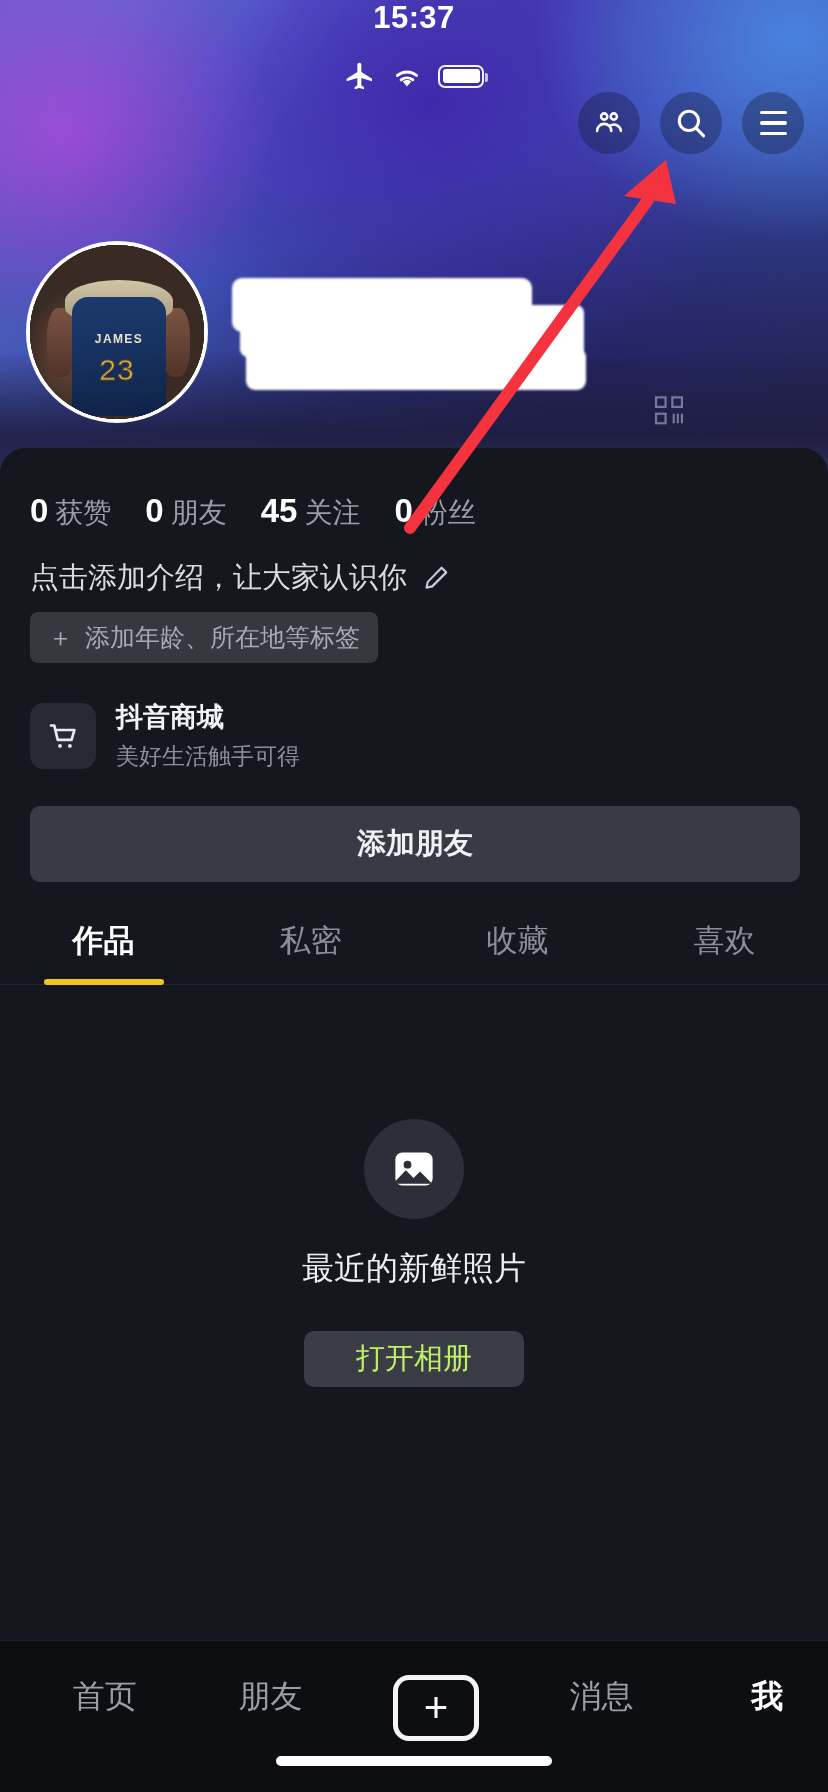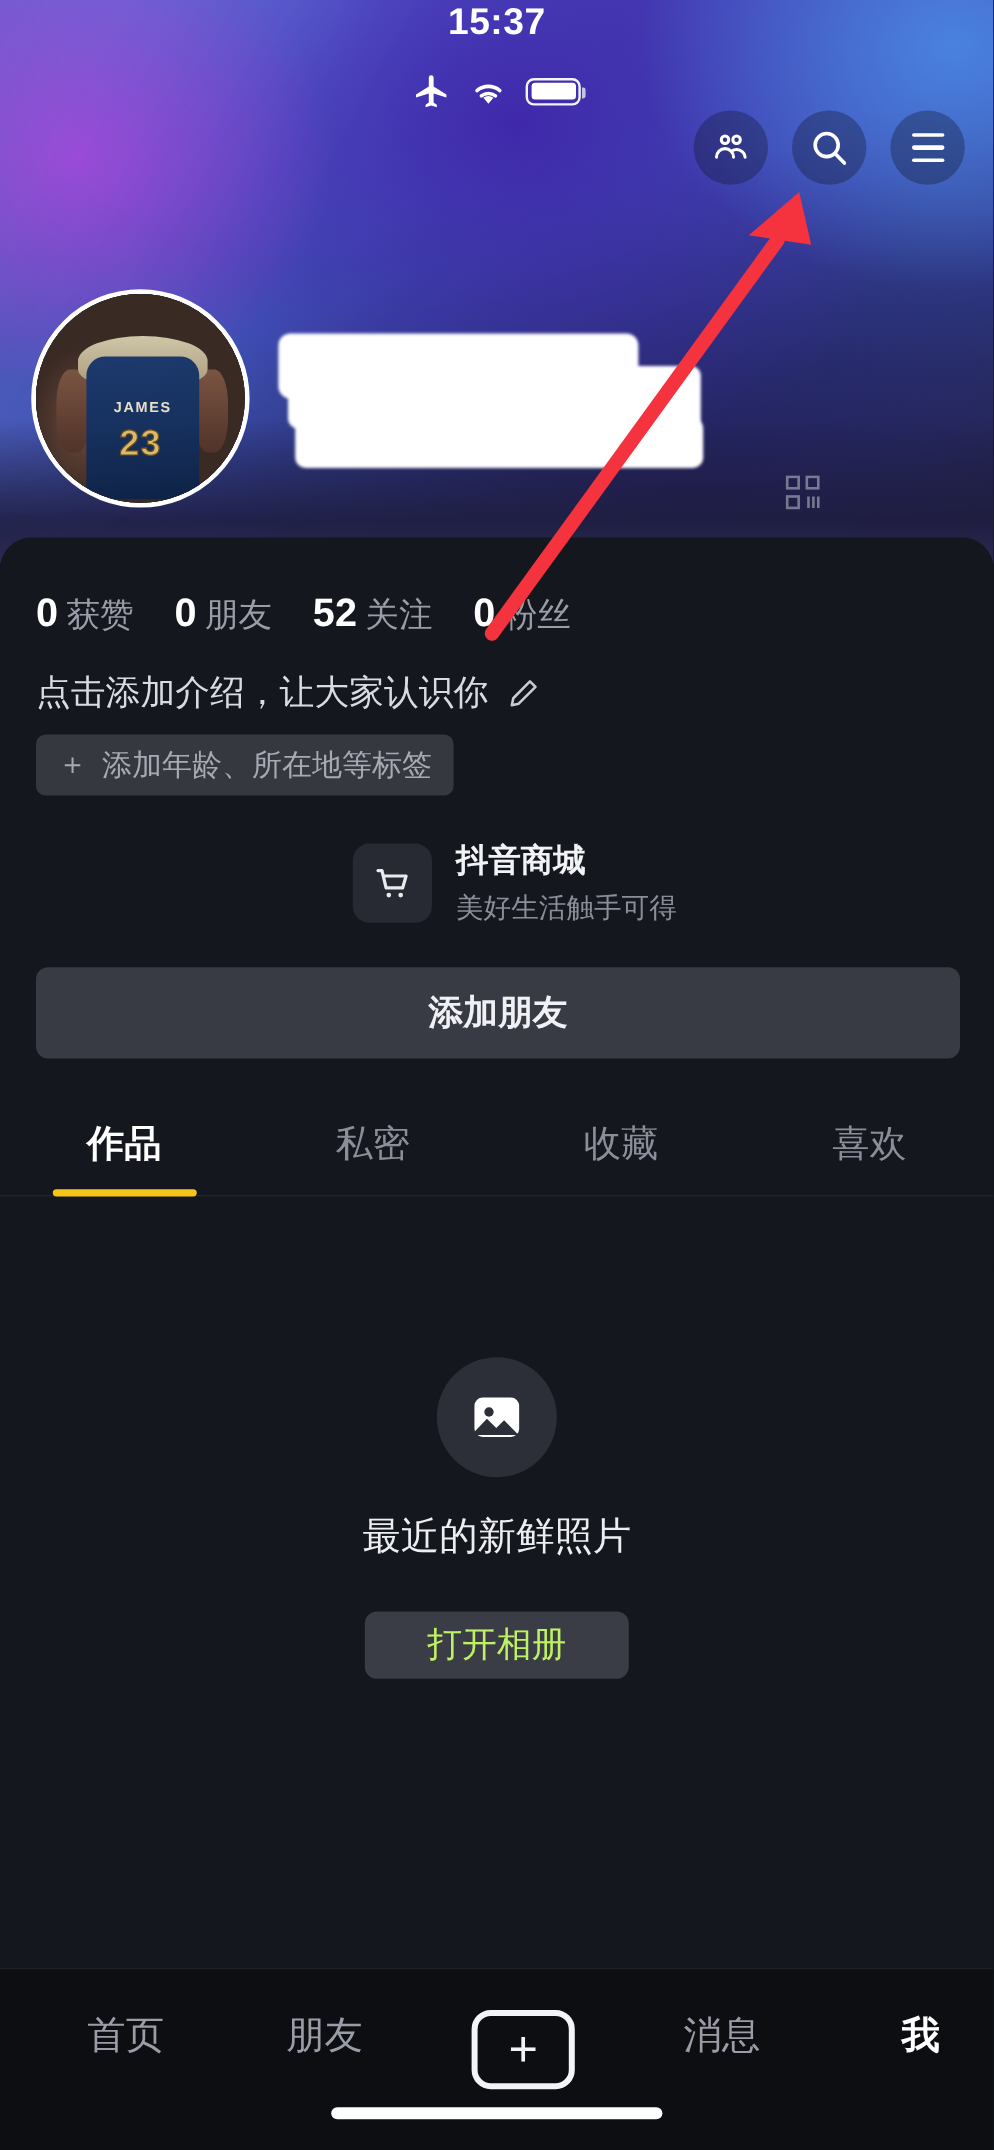--- a/index.html
+++ b/index.html
@@ -90,21 +90,21 @@
     position:absolute; left:20%; top:20%; width:62%; height:24%;
     background:linear-gradient(180deg,#cfc6a8 0%,#a99c7c 100%);
     border-radius:50% 50% 34% 34%;
   }
   .av-name {
     position:absolute; left:2px; top:50%; width:100%; text-align:center;
     color:#e8dfc6; font-size:12px; font-weight:700; letter-spacing:1.4px;
   }
   .av-num {
     position:absolute; left:0; top:62%; width:100%; text-align:center;
-    color:#d8b96e; font-size:30px; font-weight:700; letter-spacing:1px;
+    color:#d8b96e; font-size:30px; font-weight:400; letter-spacing:1px;
     -webkit-text-stroke:1px #6d4d18;
   }
   .av-shoulderL, .av-shoulderR {
     position:absolute; top:36%; width:16%; height:40%;
     background:linear-gradient(180deg,#7a5442 0%,#513329 100%); border-radius:40%;
   }
   .av-shoulderL { left:10%; }
   .av-shoulderR { right:8%; }
 
   
@@ -131,21 +131,21 @@
   .bio-text { color:#d9dbe2; font-size:29px; }
   .tags-row { padding:14px 0 0 30px; }
   .tag-chip {
     display:inline-flex; align-items:center; gap:12px;
     background:#35383f; color:#a7aab3; font-size:25px;
     padding:9px 18px; border-radius:8px;
   }
   .tag-plus { font-size:25px; color:#a7aab3; line-height:1; }
 
   
-  .entries { display:flex; gap:22px; padding:36px 0 0 30px;justify-content:center; }
+  .entries { display:flex; gap:22px; padding:36px 0 0 30px; }
   .entry { display:flex; align-items:center; gap:20px; }
   .entry-ic {
     width:66px; height:66px; border-radius:14px; background:#272a33;
     display:flex; align-items:center; justify-content:center;
   }
   .entry-txt { display:flex; flex-direction:column; gap:6px; }
   .entry-t { color:#f2f3f6; font-size:27px; font-weight:700; }
   .entry-s { color:#8b8e99; font-size:23px; }
 
   
@@ -153,21 +153,21 @@
   .act-btn {
     flex:1; height:76px; border-radius:10px; background:#383b44;
     display:flex; align-items:center; justify-content:center; gap:6px;
     border:none; cursor:pointer;
   }
   .act-label { color:#f0f1f5; font-size:29px; font-weight:600; }
   .act-sub { color:#9a9da8; font-size:27px; }
 
   
   .tabs {
-    display:flex; align-items:flex-end; margin-top:50px;
+    display:flex; align-items:flex-end; margin-top:38px;
     border-bottom:1px solid #232631; position:relative;
   }
   .tab { flex:1; text-align:center; padding-bottom:22px; position:relative; cursor:pointer; }
   .tab-label { font-size:31px; color:#8b8e99; }
   .tab.active .tab-label { color:#fff; font-weight:700; }
   .tab-underline {
     position:absolute; bottom:-1px; left:50%; transform:translateX(-50%);
     width:120px; height:6px; background:#f5c518; border-radius:3px;
   }
 
@@ -281,21 +281,21 @@
     <div class="stats">
       <div class="stat">
         <span class="stat-num">0</span>
         <span class="stat-label">获赞</span>
       </div>
       <div class="stat">
         <span class="stat-num">0</span>
         <span class="stat-label">朋友</span>
       </div>
       <div class="stat">
-        <span class="stat-num">52</span>
+        <span class="stat-num">45</span>
         <span class="stat-label">关注</span>
       </div>
       <div class="stat">
         <span class="stat-num">0</span>
         <span class="stat-label">粉丝</span>
       </div>
     </div>
 
     <div class="bio-row">
       <span class="bio-text">点击添加介绍，让大家认识你</span>

